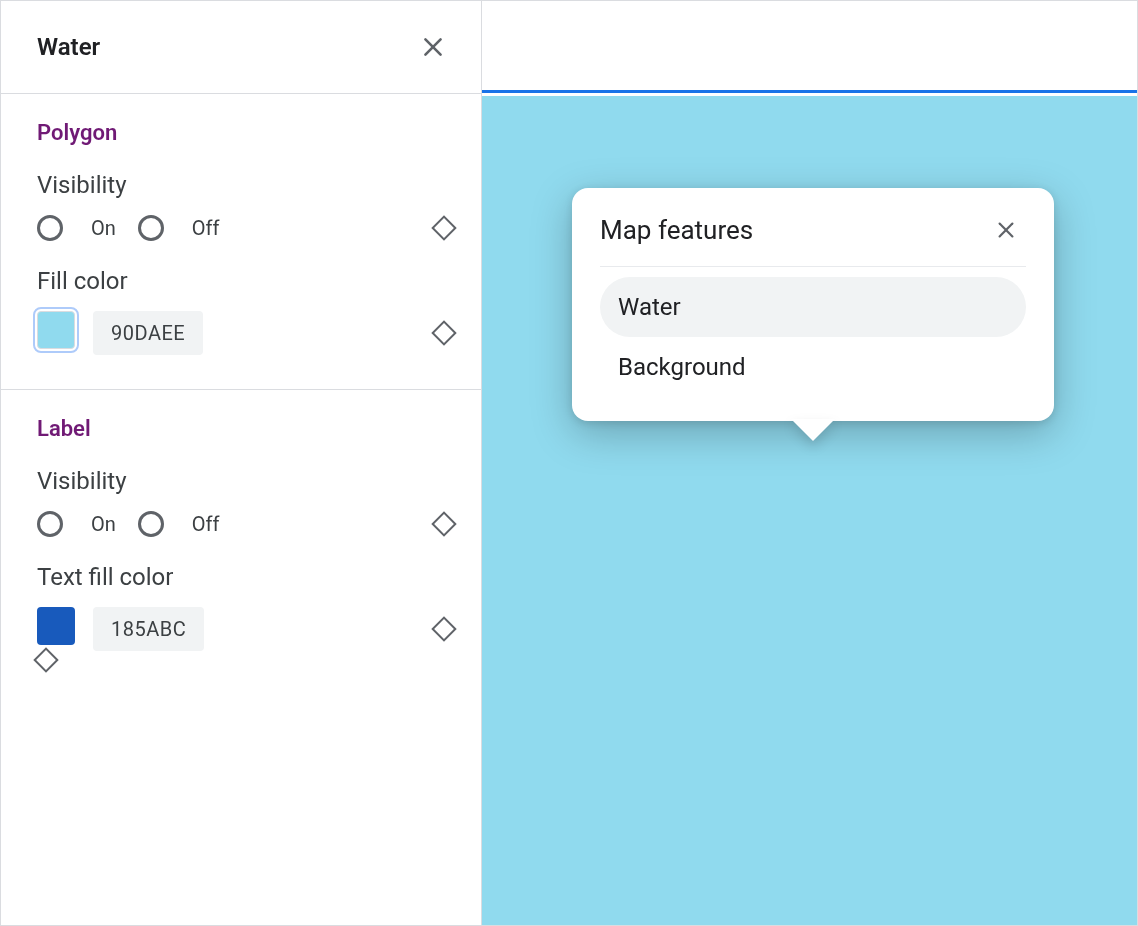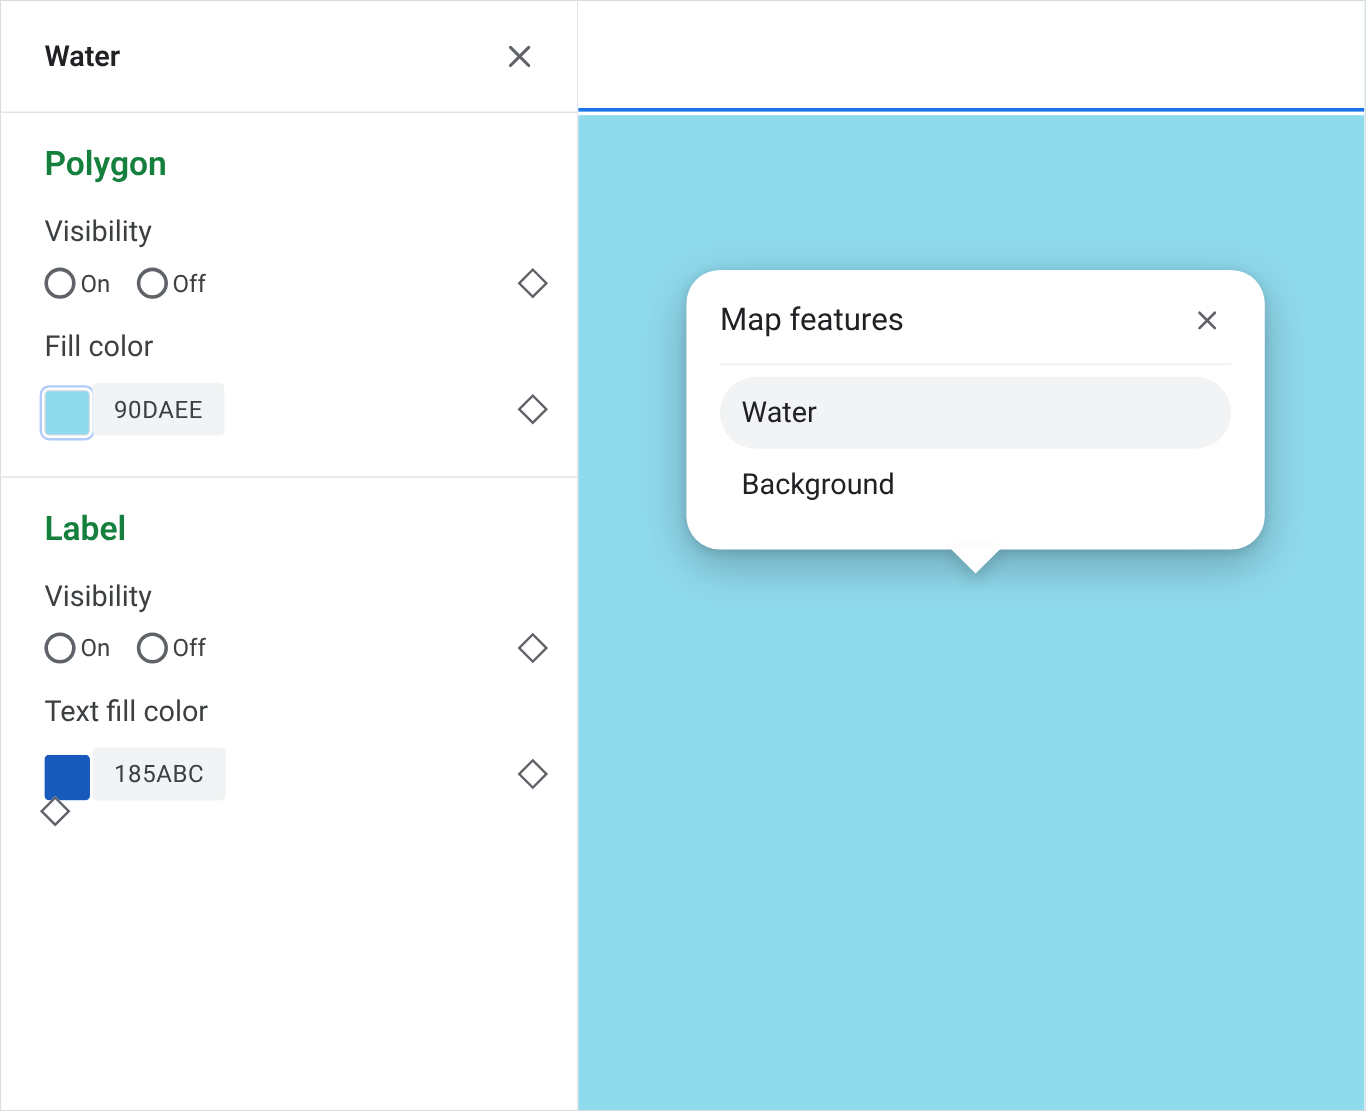--- a/index.html
+++ b/index.html
@@ -42,23 +42,23 @@
     border: none; background: none; cursor: pointer;
     border-radius: 50%;
   }
 
   .section {
     padding: 26px 28px 34px 36px;
     border-bottom: 1px solid #dadce0;
   }
   .section:last-child { border-bottom: none; }
   .section-title {
-    font-size: 28px;
+    font-size: 22px;
     font-weight: 600;
-    color: #15803d;
+    color: #701a75;
     margin-bottom: 22px;
   }
   .field-label {
     font-size: 24px;
     font-weight: 400;
     color: #3c4043;
     margin-bottom: 16px;
     margin-top: 26px;
   }
   .section .field-label:first-of-type { margin-top: 0; }
@@ -69,21 +69,21 @@
     justify-content: space-between;
   }
   .radio-group {
     display: flex;
     align-items: center;
     gap: 8px;
   }
   .radio-item {
     display: flex;
     align-items: center;
-    gap: 4px;
+    gap: 28px;
     margin-right: 14px;
     cursor: pointer;
   }
   .radio-circle {
     width: 26px; height: 26px;
     border: 3px solid #5f6368;
     border-radius: 50%;
     background: #fff;
   }
   .radio-label {
@@ -94,22 +94,22 @@
   .diamond {
     width: 18px; height: 18px;
     border: 2.5px solid #5f6368;
     transform: rotate(45deg);
     background: #fff;
     cursor: pointer;
   }
 
   .color-row {
     display: flex;
-    align-items: flex-end;
-    gap: 2px;
+    align-items: flex-start;
+    gap: 18px;
   }
   .swatch {
     width: 38px; height: 38px;
     border-radius: 4px;
     border: 1px solid rgba(0,0,0,0);
   }
   .swatch.white-border { border: 1px solid #dadce0; }
   .swatch.selected { outline: 2px solid #aecbfa; outline-offset: 2px; border: 1px solid #dadce0; }
   .hex-chip {
     background: #f1f3f4;
@@ -139,24 +139,23 @@
     background: #90daee;
   }
 
   
   .popover {
     position: absolute;
     top: 188px;
     left: 572px; 
     width: 482px;
     background: #fff;
-    border-radius: 28px;
+    border-radius: 16px;
     box-shadow: 0 12px 40px rgba(0,0,0,.25), 0 2px 8px rgba(0,0,0,.12);
     padding: 22px 28px 24px 28px;
-    margin-top: 37px;
   }
   .popover::after {
     content: "";
     position: absolute;
     bottom: -20px;
     left: 50%;
     transform: translateX(-50%);
     width: 0; height: 0;
     border-left: 22px solid transparent;
     border-right: 22px solid transparent;

